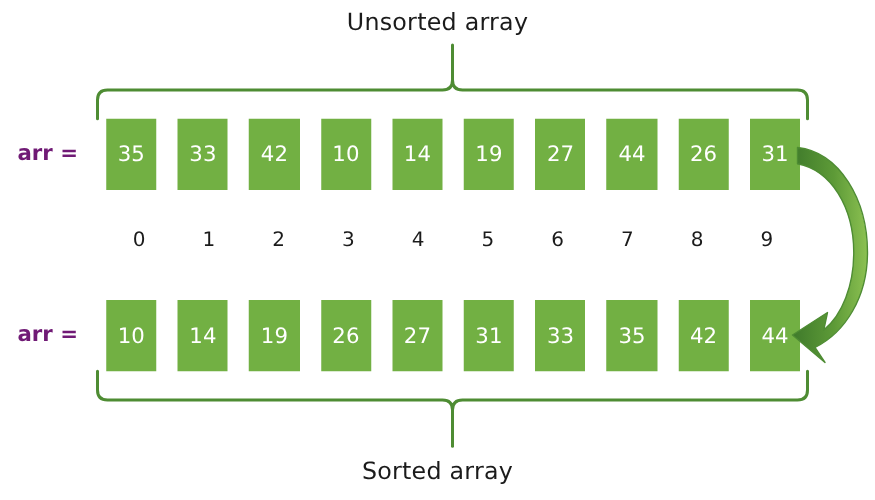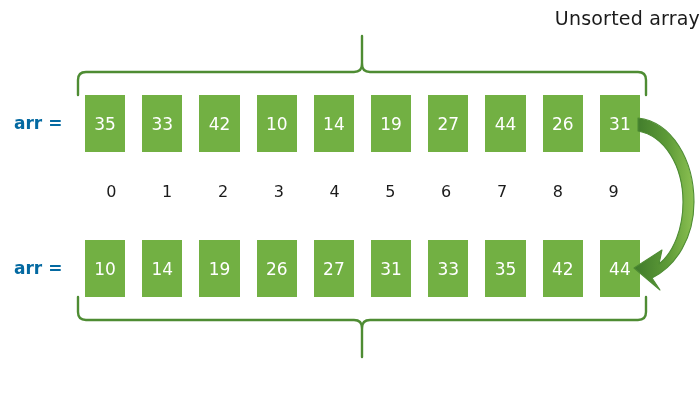--- a/index.html
+++ b/index.html
@@ -14,38 +14,38 @@
     background: #ffffff;
     font-family: "DejaVu Sans", "Liberation Sans", sans-serif;
     overflow: hidden;
   }
 
   
   .caption {
     position: absolute;
     left: 0;
     width: 700px;
-    text-align: right;
+    text-align: center;
     font-size: 19px;
     color: #1b1b1b;
     font-family: "DejaVu Sans", "Liberation Sans", sans-serif;
     letter-spacing: 0.2px;
   }
   #caption-top    { top: 7px; }
   #caption-bottom { top: 366px; }
 
   
   .arr-label {
     position: absolute;
     left: 14px;
     width: 64px;
     text-align: left;
     font-size: 17px;
     font-weight: bold;
-    color: #0369a1;
+    color: #701a75;
     font-family: "DejaVu Sans", "Liberation Sans", sans-serif;
   }
   #arr-label-top    { top: 113px; }
   #arr-label-bottom { top: 258px; }
 
   
   .array-row {
     position: absolute;
     left: 85px;
     width: 555px;
@@ -95,20 +95,21 @@
     pointer-events: none;
   }
 </style>
 </head>
 <body>
 
 <div id="stage" style="background: rgb(255, 255, 255);">
 
   <div class="caption" id="caption-top">Unsorted array</div>
 
+  <div class="caption" id="caption-bottom">Sorted array</div>
 
   <div class="arr-label" id="arr-label-top">arr =</div>
 
   <div class="arr-label" id="arr-label-bottom">arr =</div>
 
   <div class="array-row" id="array-unsorted">
     <div class="cell" style="background: rgb(114, 176, 67); color: rgb(255, 255, 255);">35</div>
     <div class="cell" style="background: rgb(114, 176, 67); color: rgb(255, 255, 255);">33</div>
     <div class="cell" style="background: rgb(114, 176, 67); color: rgb(255, 255, 255);">42</div>
     <div class="cell" style="background: rgb(114, 176, 67); color: rgb(255, 255, 255);">10</div>

